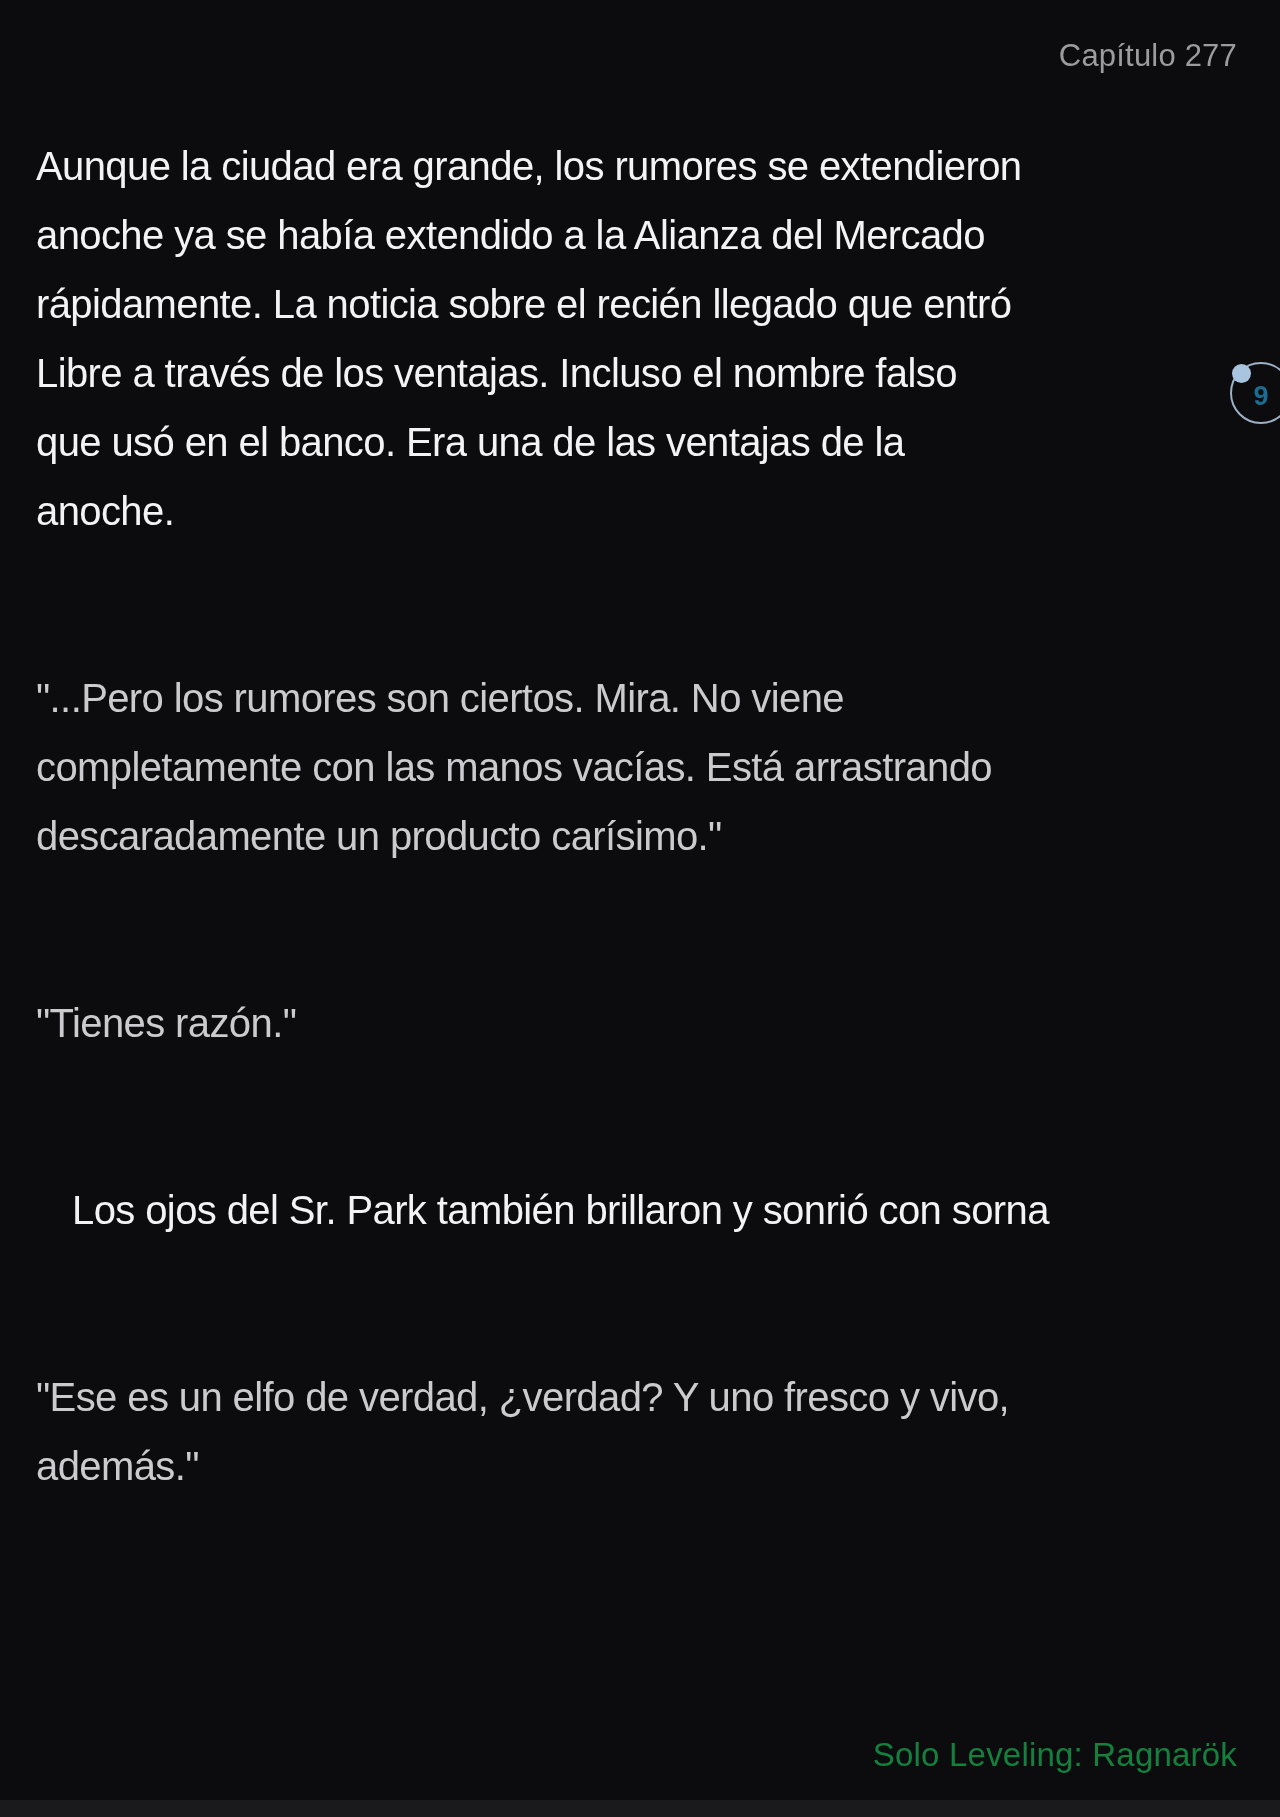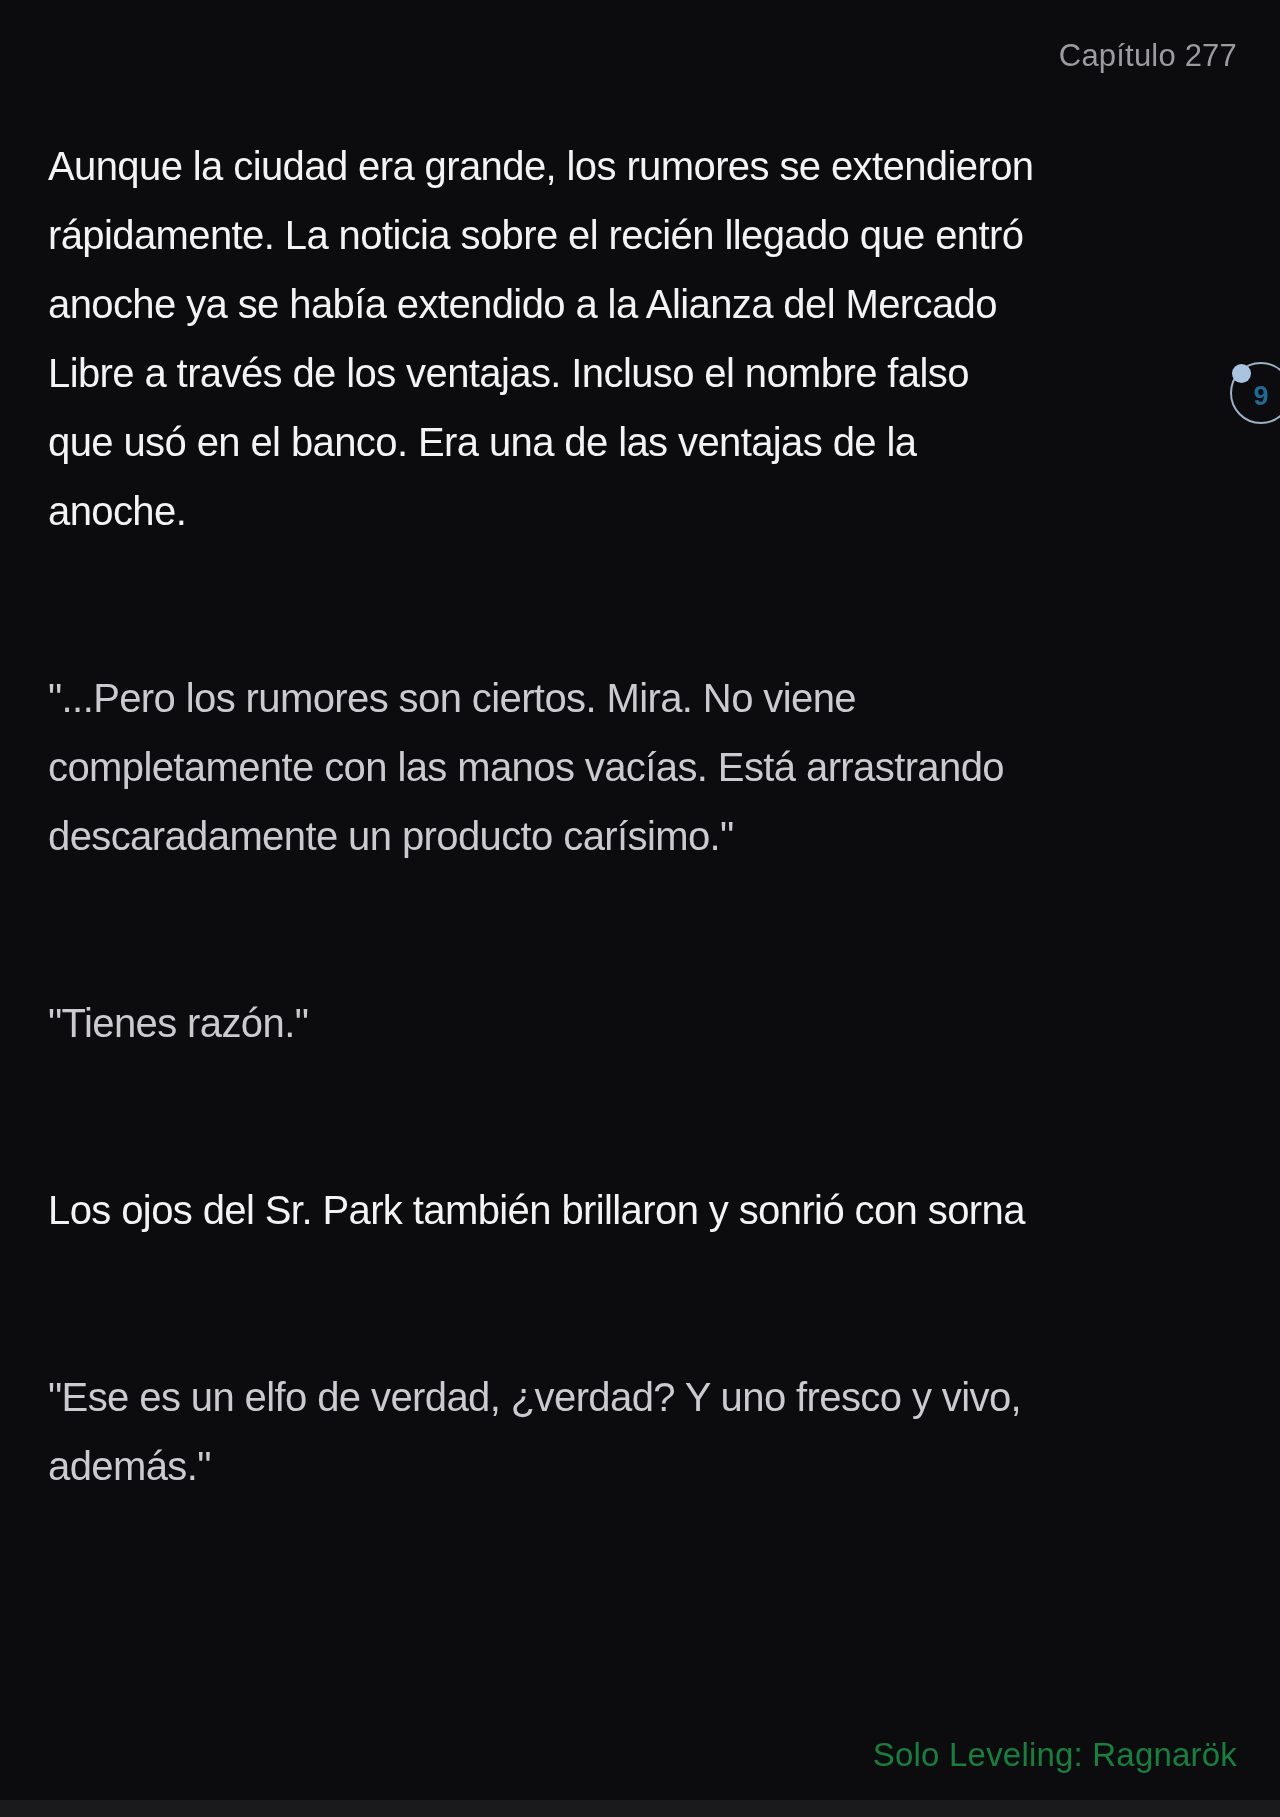--- a/index.html
+++ b/index.html
@@ -18,21 +18,21 @@
   .chapter-header {
     position: absolute;
     top: 38px;
     right: 43px;
     font-size: 31px;
     letter-spacing: 0.2px;
     white-space: nowrap;
   }
   .reader-content {
     position: absolute;
-    left: 48px;
+    left: 36px;
     top: 132px;
     right: 40px;
     font-size: 40px;
     line-height: 69px;
     letter-spacing: -0.6px;
   }
   .paragraph {
     margin: 0 0 118px 0;
   }
   .text-line {
@@ -91,35 +91,35 @@
 </head>
 <body>
 
 <div class="page">
 
   <div class="chapter-header" style="color: rgb(155, 155, 160);">Capítulo 277</div>
 
   <div class="reader-content">
       <div class="paragraph" style="color: rgb(243, 243, 245);">
         <div class="text-line">Aunque la ciudad era grande, los rumores se extendieron</div>
+        <div class="text-line">anoche ya se había extendido a la Alianza del Mercado</div>
         <div class="text-line">rápidamente. La noticia sobre el recién llegado que entró</div>
-        <div class="text-line">anoche ya se había extendido a la Alianza del Mercado</div>
         <div class="text-line">Libre a través de los ventajas. Incluso el nombre falso</div>
         <div class="text-line">que usó en el banco. Era una de las ventajas de la</div>
         <div class="text-line">anoche.</div>
       </div>
       <div class="paragraph" style="color: rgb(203, 203, 207);">
         <div class="text-line">"...Pero los rumores son ciertos. Mira. No viene</div>
         <div class="text-line">completamente con las manos vacías. Está arrastrando</div>
         <div class="text-line">descaradamente un producto carísimo."</div>
       </div>
       <div class="paragraph" style="color: rgb(203, 203, 207);">
         <div class="text-line">"Tienes razón."</div>
       </div>
-      <div class="paragraph" style="color: rgb(243, 243, 245);">
+      <div class="paragraph" style="color: rgb(243, 243, 245); margin-left: 36px;">
         <div class="text-line">Los ojos del Sr. Park también brillaron y sonrió con sorna</div>
       </div>
       <div class="paragraph" style="color: rgb(203, 203, 207);">
         <div class="text-line">"Ese es un elfo de verdad, ¿verdad? Y uno fresco y vivo,</div>
         <div class="text-line">además."</div>
       </div>
     </div>
 
   <div class="floating-badge" style="border-color: rgb(157, 177, 199);">
     <span class="badge-dot" style="background: rgb(169, 196, 222);"></span>

